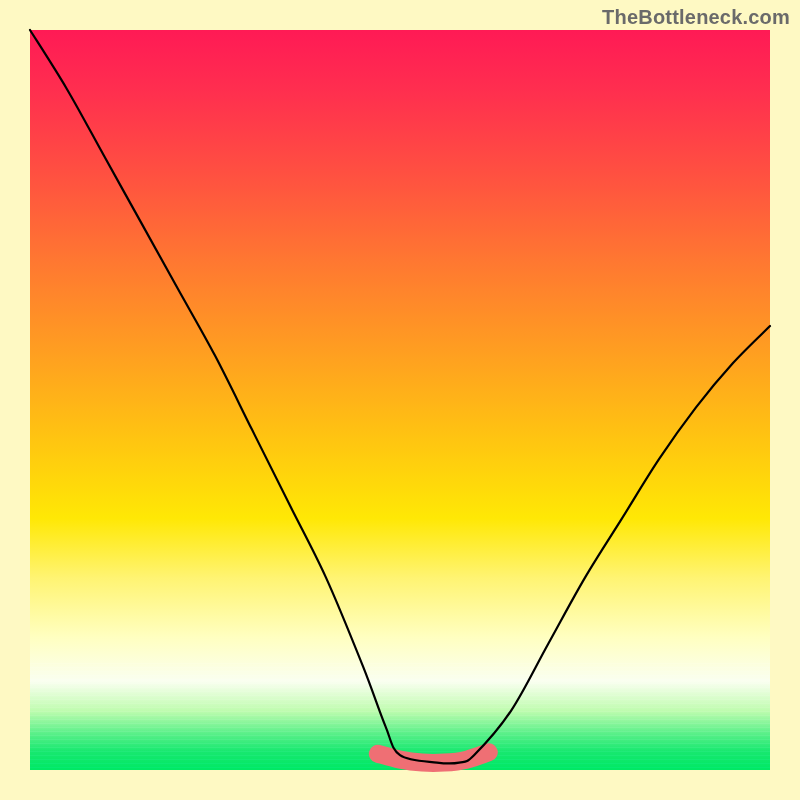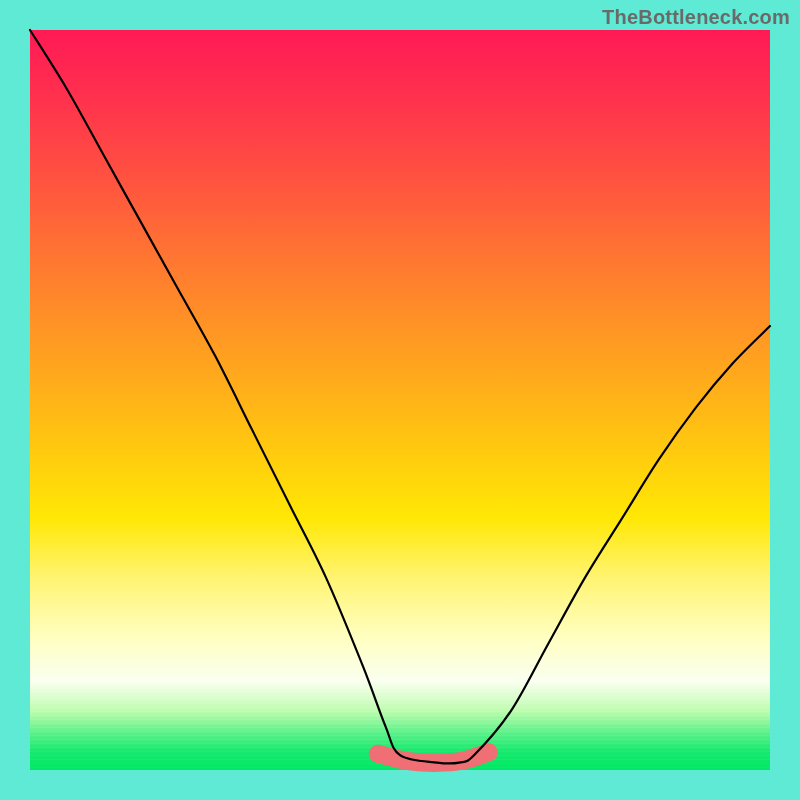--- a/index.html
+++ b/index.html
@@ -8,21 +8,21 @@
     width: 800px;
     height: 800px;
     background: #000;
     overflow: hidden;
     font-family: Arial, Helvetica, sans-serif;
   }
   .frame {
     position: absolute;
     left: 0; top: 0;
     width: 800px; height: 800px;
-    background: #5eead4;
+    background: #fef9c3;
   }
   .plot {
     position: absolute;
     left: 30px;
     top: 30px;
     width: 740px;
     height: 740px;
     
     background: linear-gradient(to bottom,
       #ff1a55 0%,

